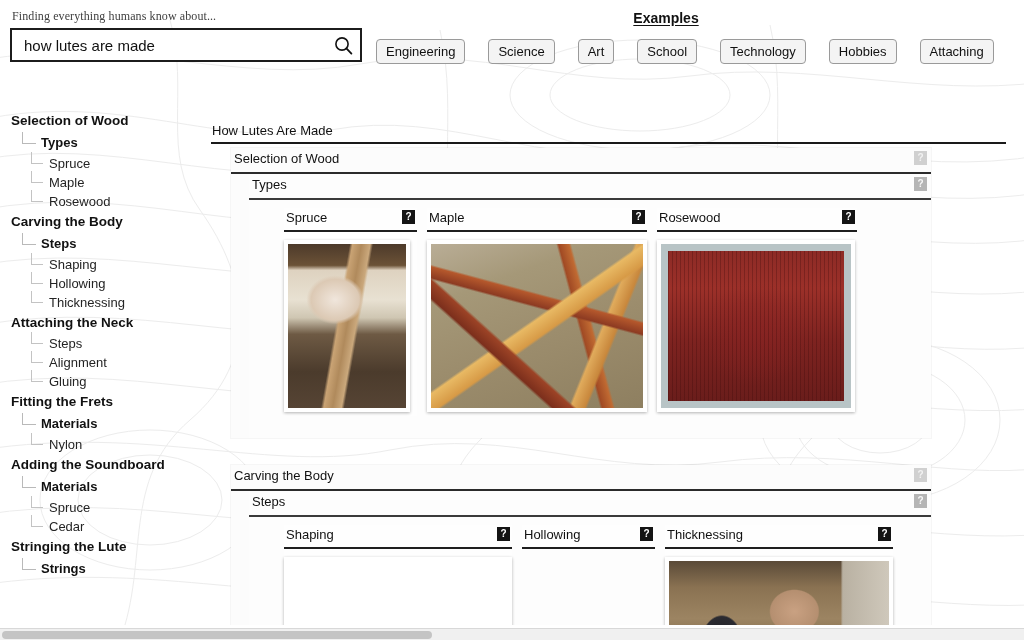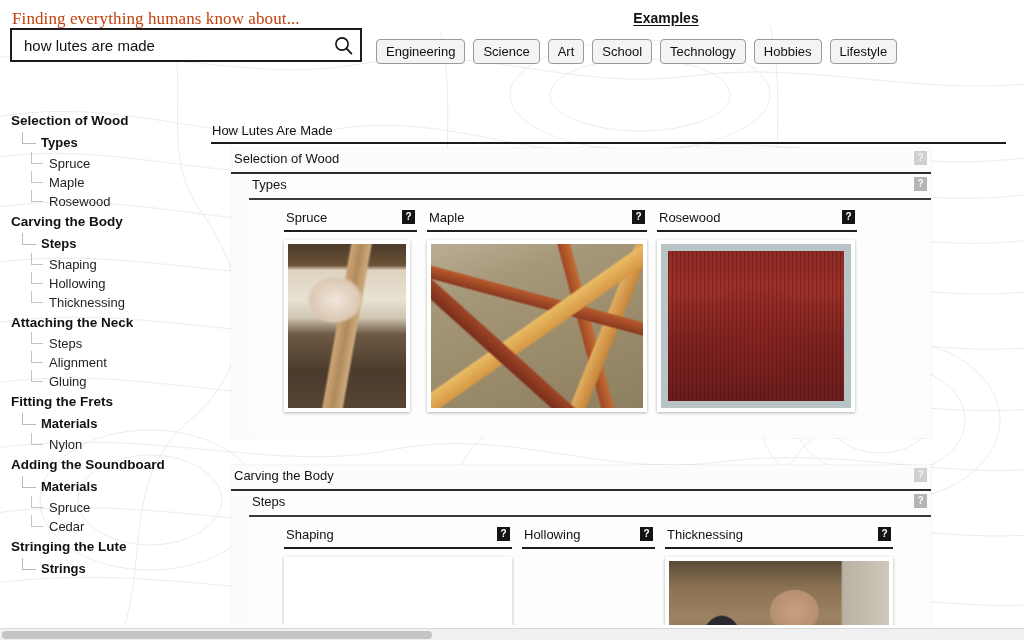--- a/index.html
+++ b/index.html
@@ -32,22 +32,22 @@
     width: 1024px;
     height: 74px;
     z-index: 3;
   }
 
   #tagline {
     position: absolute;
     left: 12px;
     top: 9px;
     font-family: "Liberation Serif", serif;
-    font-size: 17px;
-    color: #c2410c;
+    font-size: 12px;
+    color: #404040;
     letter-spacing: .1px;
     white-space: nowrap;
   }
 
   #search-wrap {
     position: absolute;
     left: 10px;
     top: 28px;
     width: 352px;
     height: 34px;
@@ -93,21 +93,21 @@
     color: #111;
   }
   
   #examples-label span { position: relative; left: 154px; text-align: right; }
 
   #examples-row {
     position: absolute;
     left: 376px;
     top: 39px;
     display: flex;
-    gap: 8px;
+    gap: 23px;
     align-items: flex-start;
   }
 
   .chip {
     height: 25px;
     padding: 0 9px;
     background: #f4f4f4;
     border: 1px solid #9a9a9a;
     border-radius: 4px;
     font-family: "Liberation Sans", sans-serif;
@@ -411,21 +411,21 @@
     <span>Examples</span>
   </div>
 
   <div id="examples-row">
     <button class="chip">Engineering</button>
     <button class="chip">Science</button>
     <button class="chip">Art</button>
     <button class="chip">School</button>
     <button class="chip">Technology</button>
     <button class="chip">Hobbies</button>
-    <button class="chip">Lifestyle</button>
+    <button class="chip">Attaching</button>
   </div>
 </div>
 
 <nav id="sidebar">
     <div class="tree-h1">Selection of Wood</div>
     <div class="tree-h2">Types</div>
     <div class="tree-leaf">Spruce</div>
     <div class="tree-leaf">Maple</div>
     <div class="tree-leaf last">Rosewood</div>
     <div class="tree-h1">Carving the Body</div>

